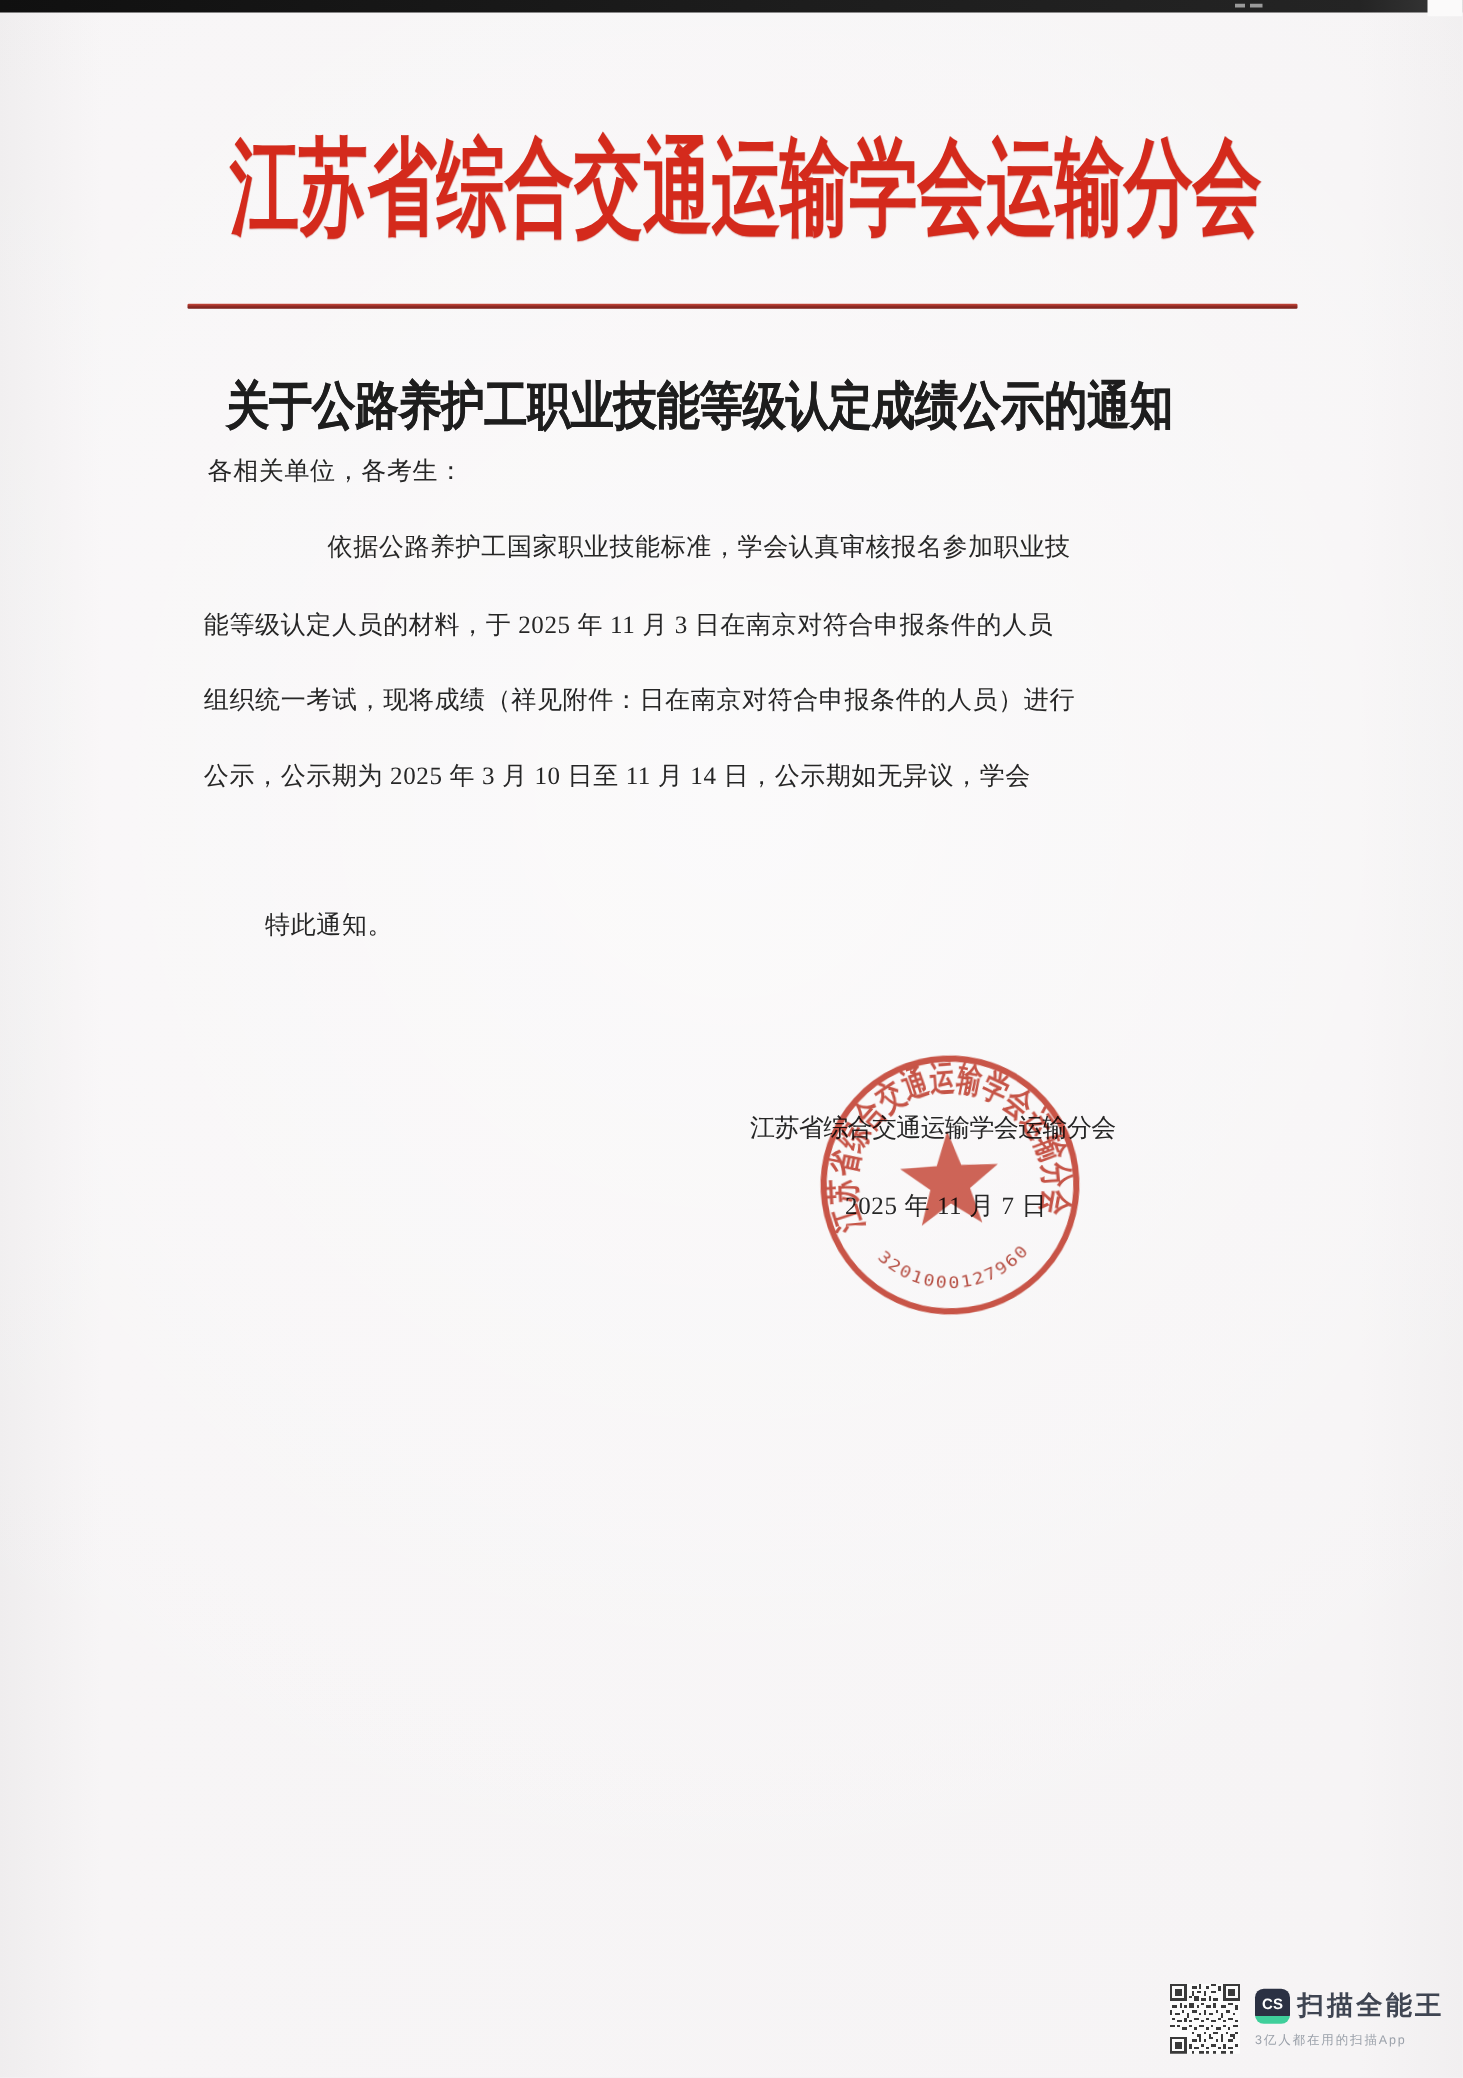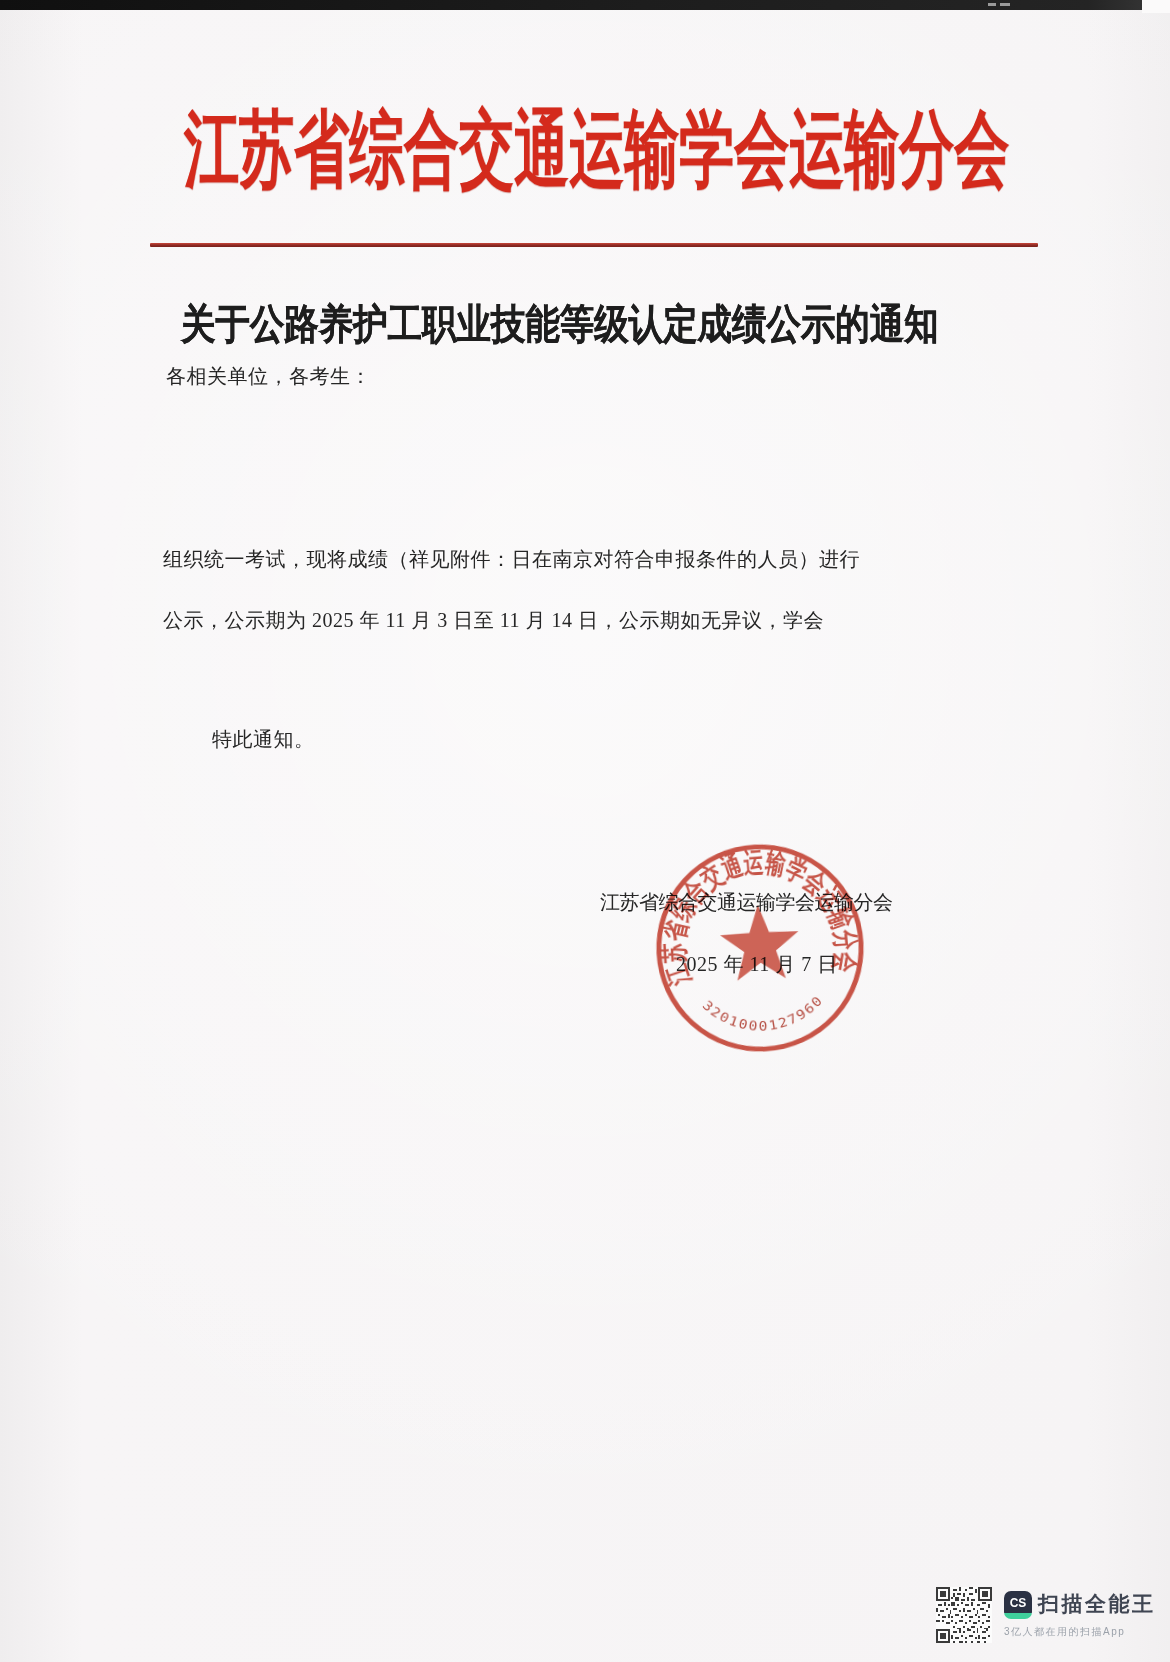--- a/index.html
+++ b/index.html
@@ -117,22 +117,24 @@
   <div class="scan-corner"></div>
   <div class="scan-artifact tick1"></div>
   <div class="scan-artifact tick2"></div>
 
   <div class="letterhead">江苏省综合交通运输学会运输分会</div>
   <div class="divider"></div>
 
   <div class="notice-title">关于公路养护工职业技能等级认定成绩公示的通知</div>
 
   <div class="doc-text salutation">各相关单位，各考生：</div>
+  <div class="doc-text l1">依据公路养护工国家职业技能标准，学会认真审核报名参加职业技</div>
+  <div class="doc-text l2">能等级认定人员的材料，于 2025 年 11 月 3 日在南京对符合申报条件的人员</div>
   <div class="doc-text l3">组织统一考试，现将成绩（祥见附件：日在南京对符合申报条件的人员）进行</div>
-  <div class="doc-text l4">公示，公示期为 2025 年 11 月 3 日至 11 月 14 日，公示期如无异议，学会</div>
+  <div class="doc-text l4">公示，公示期为 2025 年 3 月 10 日至 11 月 14 日，公示期如无异议，学会</div>
   <div class="doc-text closing">特此通知。</div>
 
   <div class="doc-text signature">江苏省综合交通运输学会运输分会</div>
   <div class="doc-text sign-date">2025 年 11 月 7 日</div>
 
   <div class="seal">
     <svg viewBox="0 0 220 220">
       <defs>
         <path id="sealArc" d="M 37.9 139.9 A 78 78 0 1 1 182.1 139.9" fill="none"></path>
         <path id="sealBottom" d="M 33.9 145.5 A 84 84 0 0 0 186.1 145.5" fill="none"></path>

